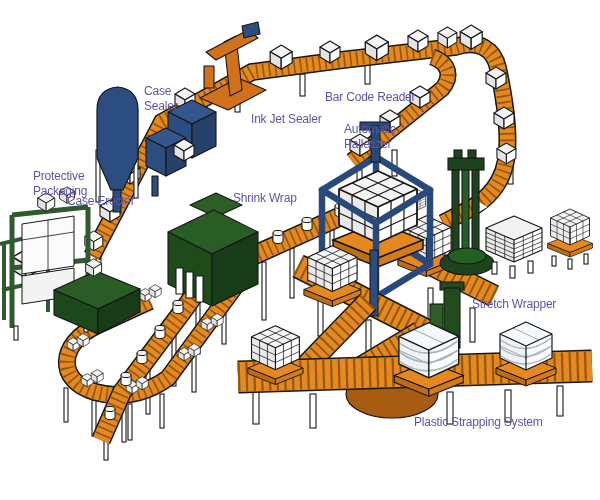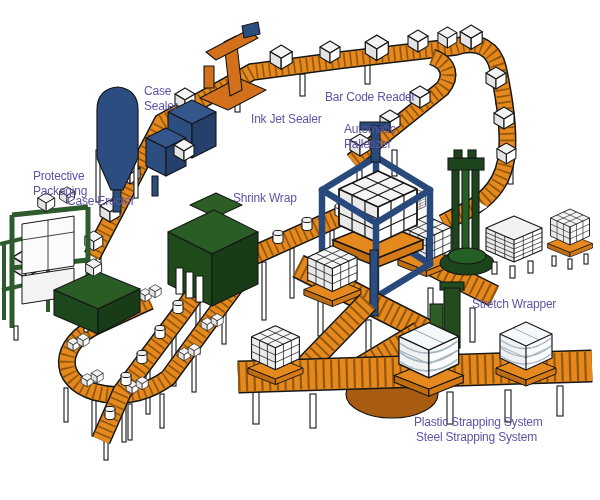--- a/index.html
+++ b/index.html
@@ -329,14 +329,13 @@
 <div class="lbl lbl-case-erector">Case Erector</div>
 <div class="lbl lbl-case-sealer">Case
 Sealer</div>
 <div class="lbl lbl-ink-jet-printer">Ink Jet Sealer</div>
 <div class="lbl lbl-bar-code-reader">Bar Code Reader</div>
 <div class="lbl lbl-automatic-palletizer">Automatic
 Palletizer</div>
 <div class="lbl lbl-shrink-wrap">Shrink Wrap</div>
 <div class="lbl lbl-stretch-wrapper">Stretch Wrapper</div>
 <div class="lbl lbl-plastic-strapping">Plastic Strapping System</div>
-<div class="lbl lbl-steel-strapping">Steel Strapping System</div>
 </div>
 
 </body></html>

